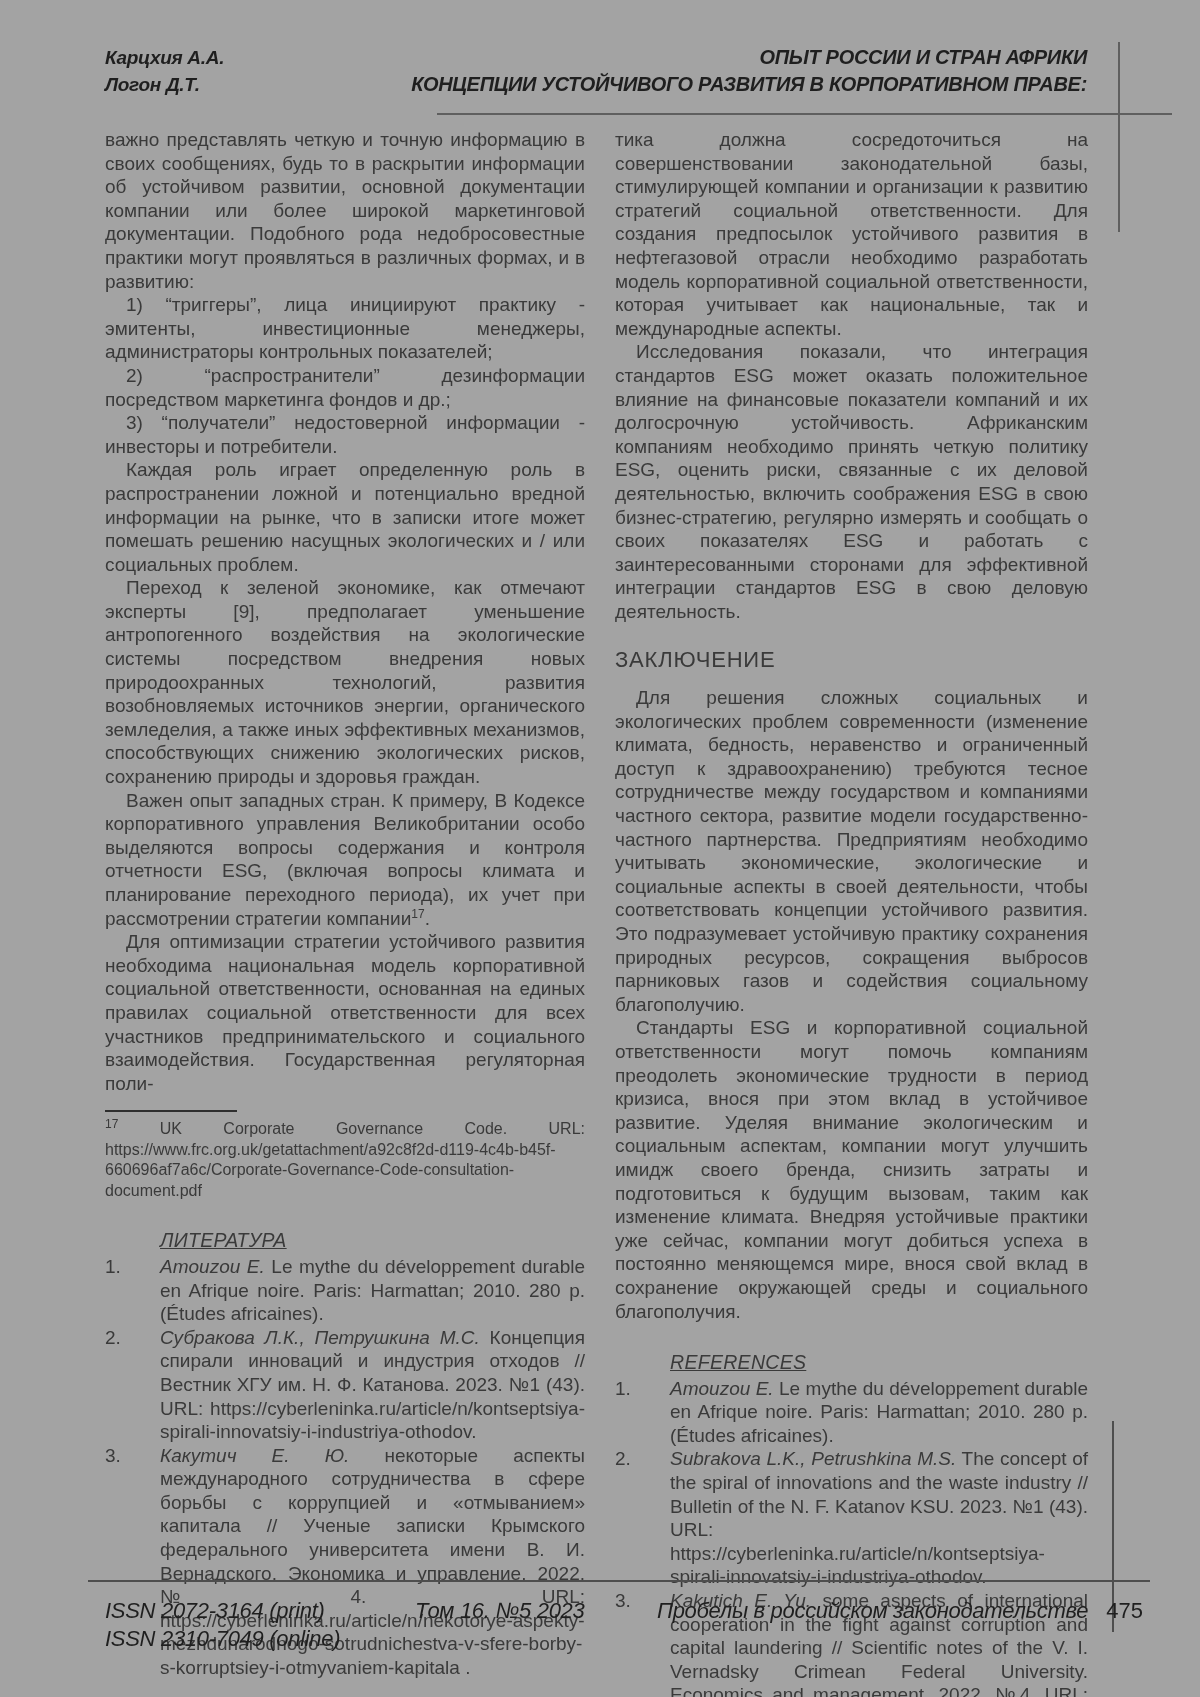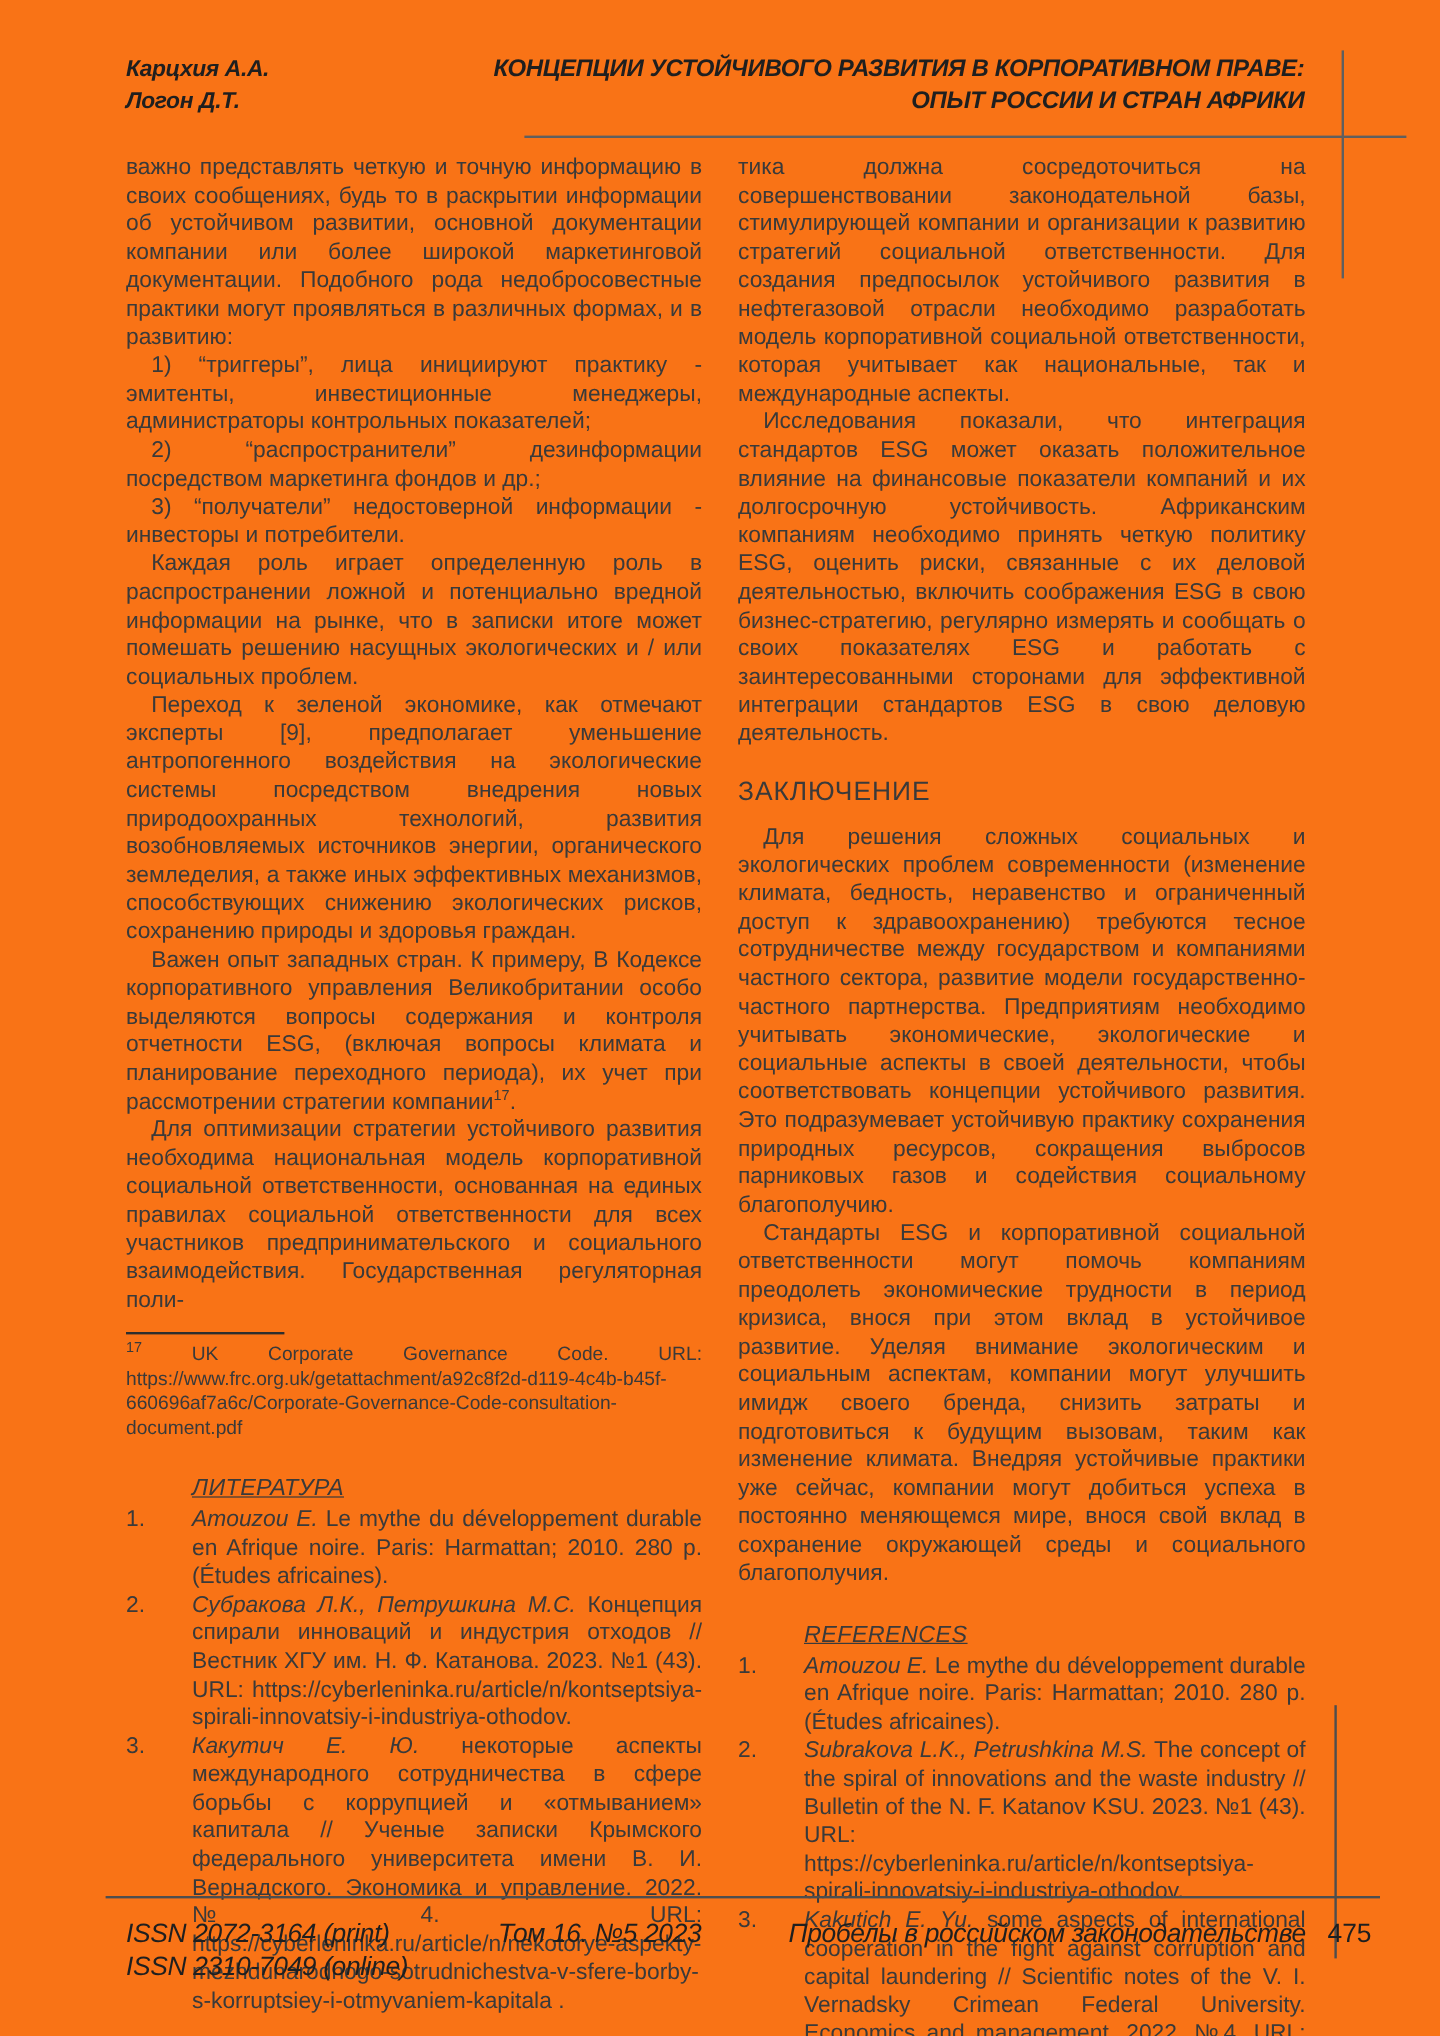--- a/index.html
+++ b/index.html
@@ -1,18 +1,18 @@
 <!DOCTYPE html>
 <html lang="ru"><head>
 <meta charset="utf-8">
 <style>
   html,body { margin:0; padding:0; background:#ffffff; }
   .page {
     position:relative; width:1200px; height:1697px; margin:0 auto;
-    background:#f97316; overflow:hidden;
+    background:#a3a3a3; overflow:hidden;
     font-family:"Liberation Sans", sans-serif; color:#3a3a3a;
   }
   
   .authors {
     position:absolute; left:105px; top:44px;
     font-size:19px; font-weight:700; font-style:italic;
     line-height:27px; color:#1f1f1f; letter-spacing:-0.3px;
   }
   .title {
     position:absolute; right:113px; top:44px; width:760px;
@@ -64,22 +64,22 @@
 <body>
 
 <div class="page">
 
   <div class="authors">
     <div>Карцхия А.А.</div>
     <div>Логон Д.Т.</div>
   </div>
 
   <div class="title">
+    <div>ОПЫТ РОССИИ И СТРАН АФРИКИ</div>
     <div>КОНЦЕПЦИИ УСТОЙЧИВОГО РАЗВИТИЯ В КОРПОРАТИВНОМ ПРАВЕ:</div>
-    <div>ОПЫТ РОССИИ И СТРАН АФРИКИ</div>
   </div>
 
   <div class="header-rule"></div>
   <div class="vline-top"></div>
   <div class="vline-bottom"></div>
 
   <div class="col col-left">
     <p>важно представлять четкую и точную информацию в своих сообщениях, будь то в раскрытии информации об устойчивом развитии, основной документации компании или более широкой маркетинговой документации. Подобного рода недобросовестные практики могут проявляться в различных формах, и в развитию:</p>
     <p class="indent">1) “триггеры”, лица инициируют практику - эмитенты, инвестиционные менеджеры, администраторы контрольных показателей;</p>
     <p class="indent">2) “распространители” дезинформации посредством маркетинга фондов и др.;</p>

